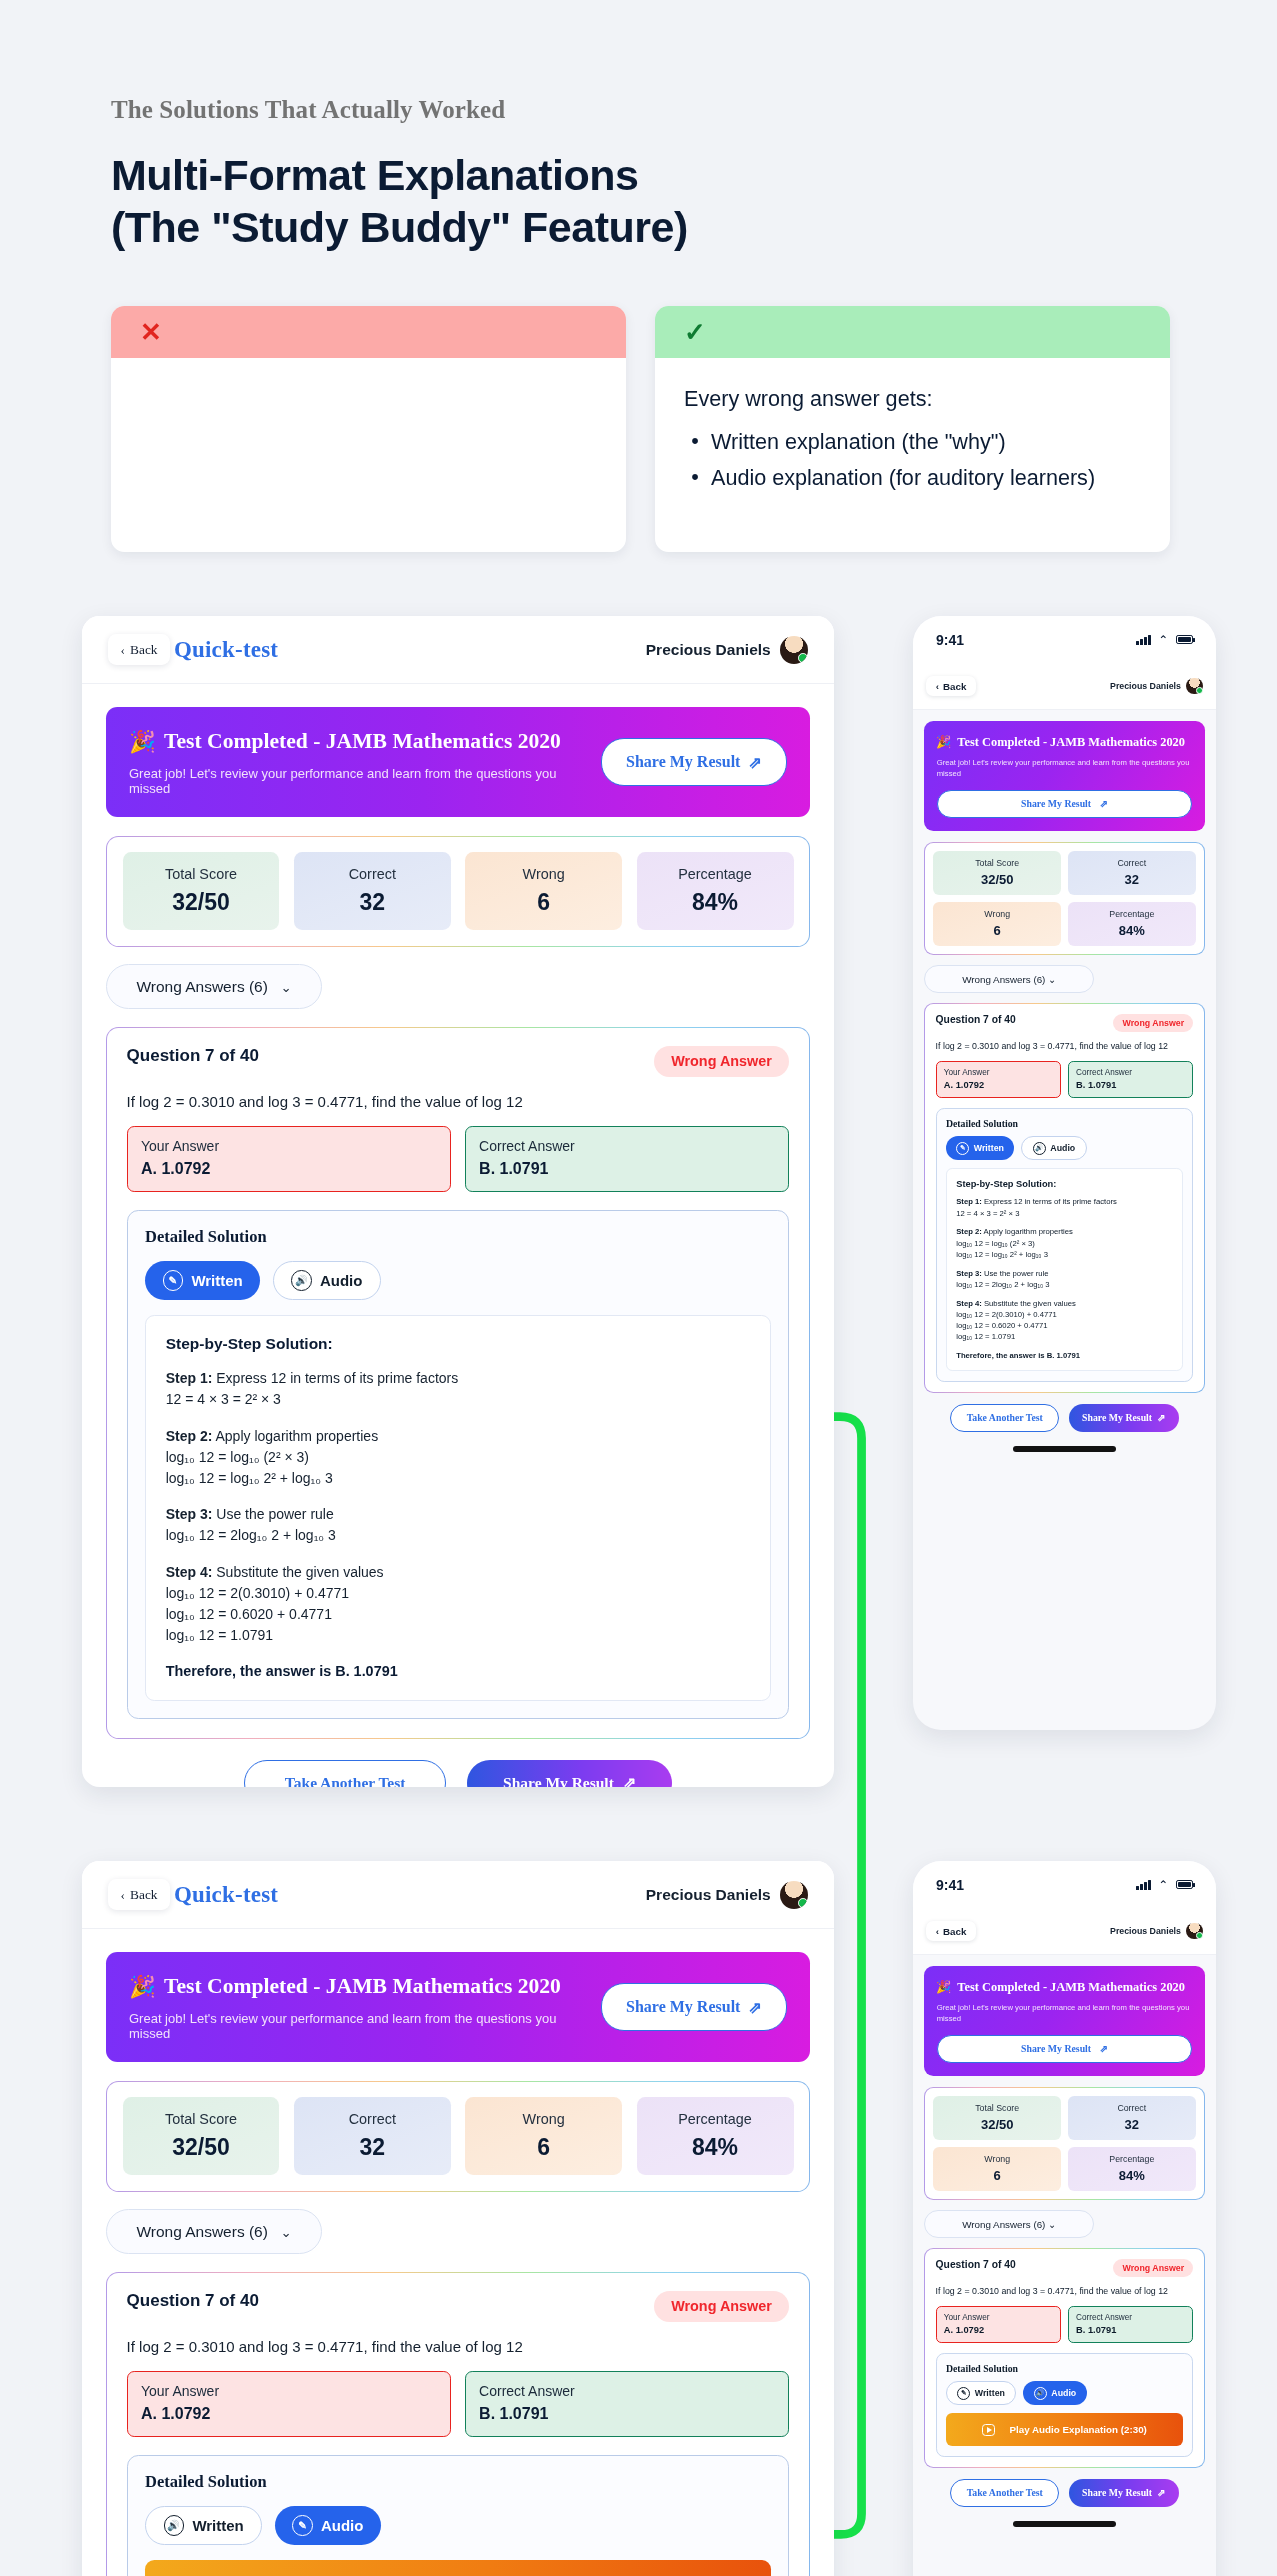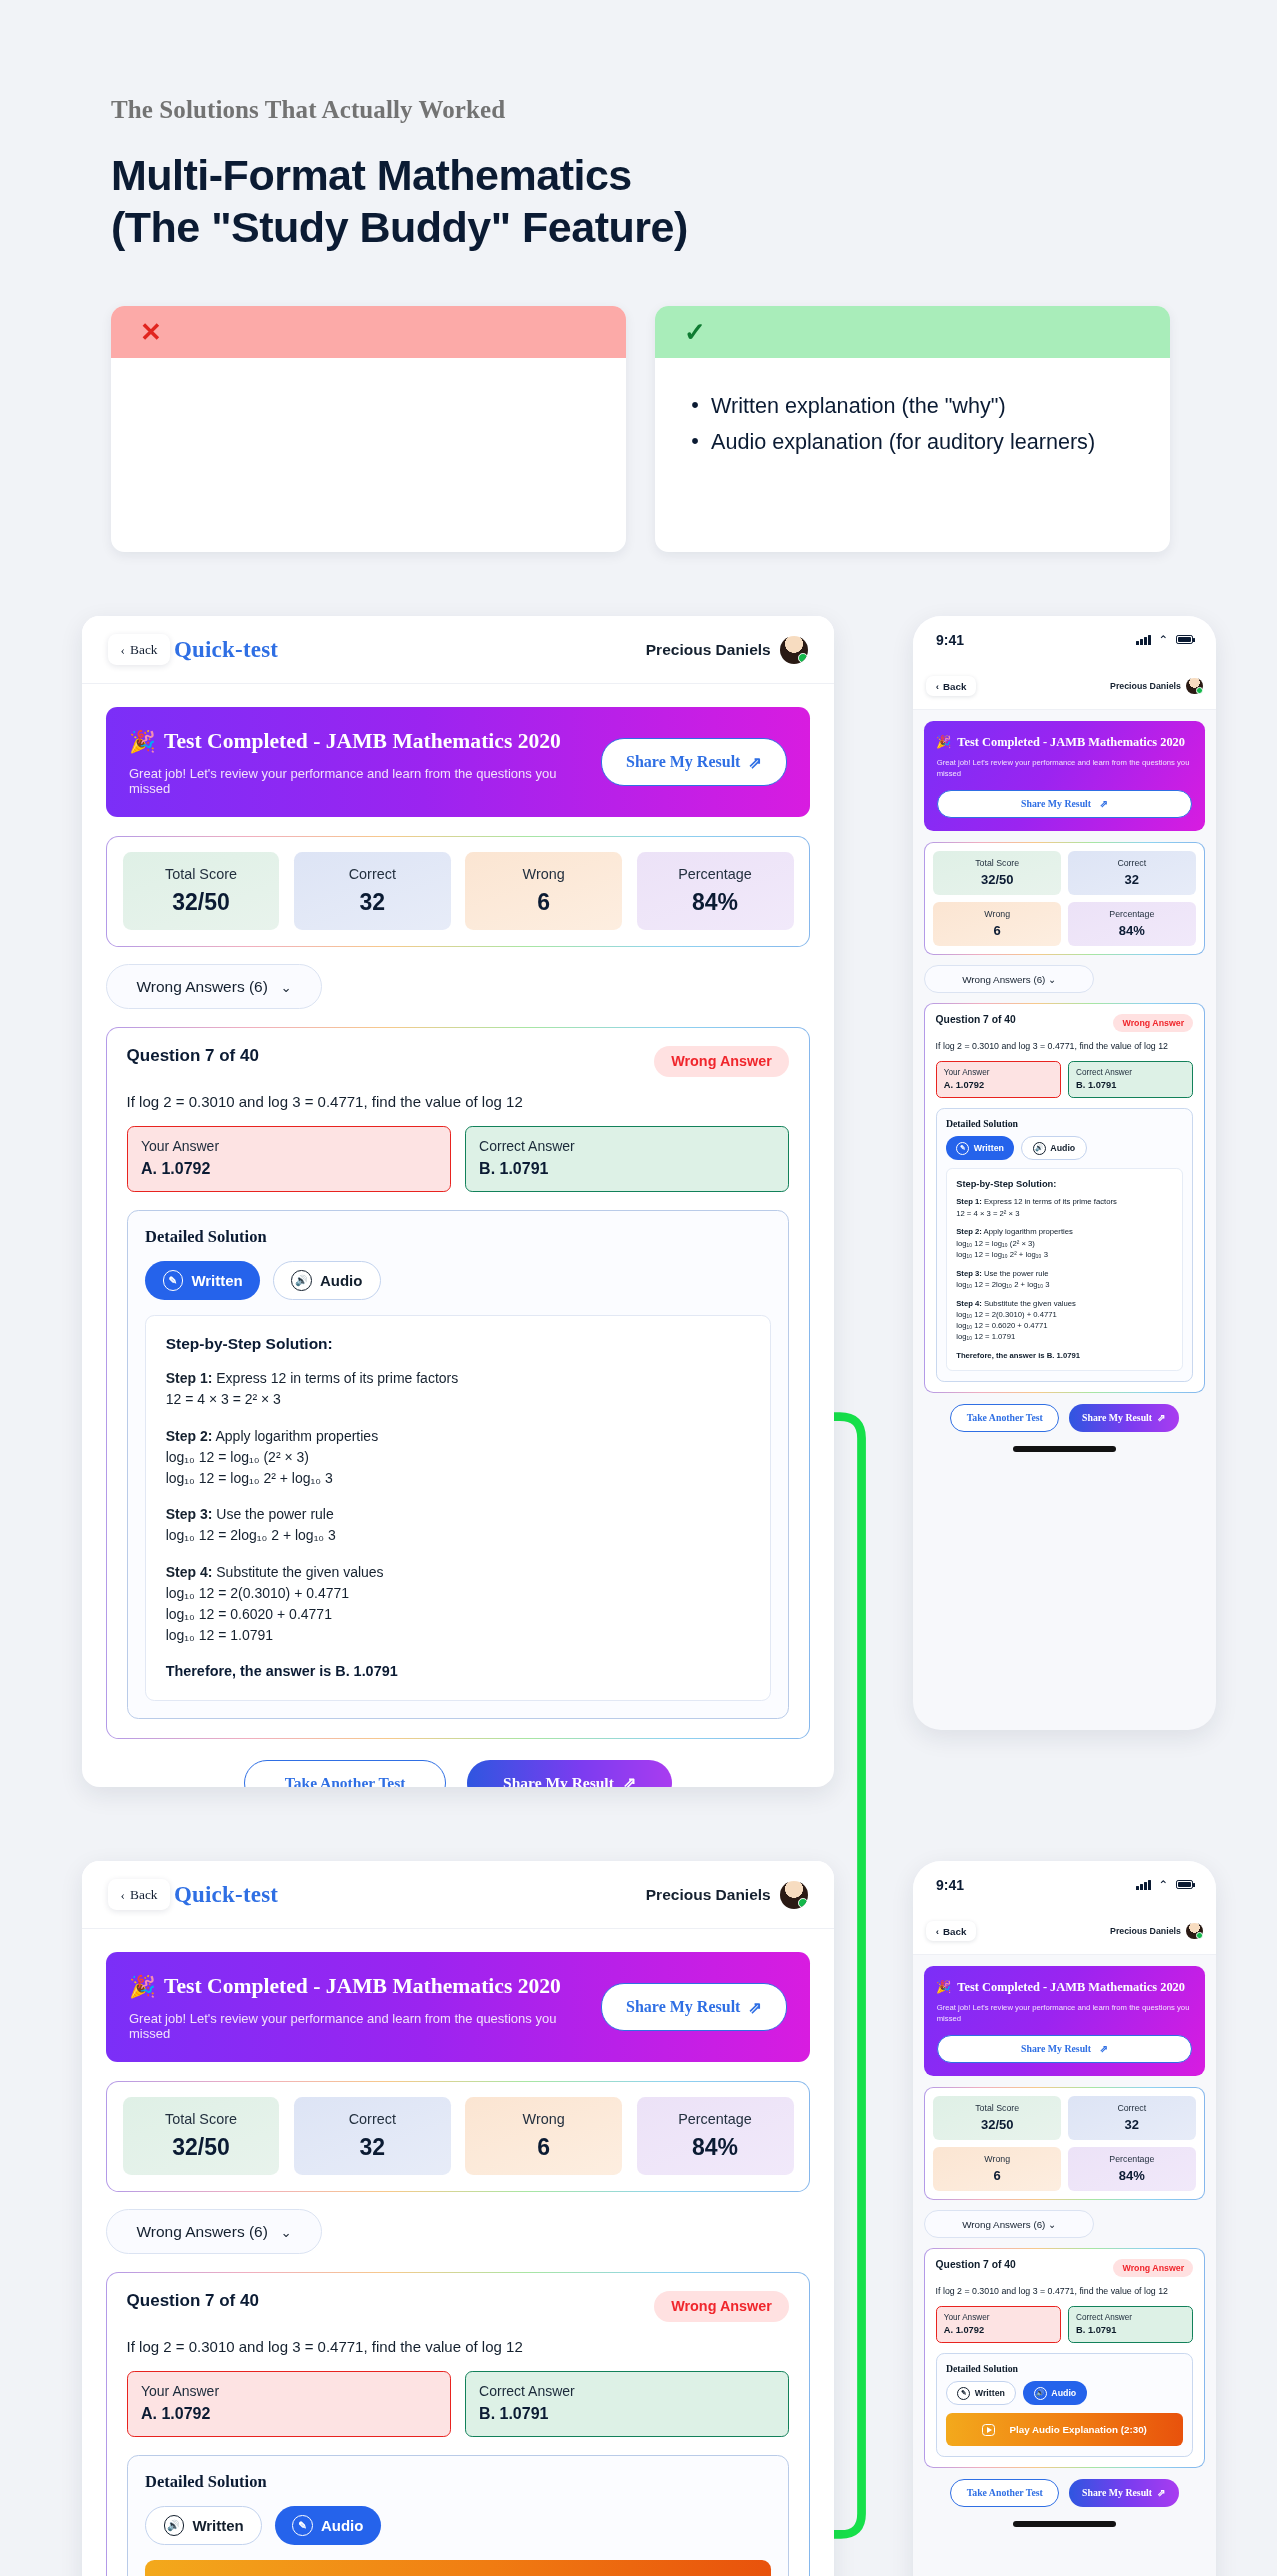--- a/index.html
+++ b/index.html
@@ -314,35 +314,36 @@
   .ph-footer{ margin-top:11.3px; display:flex; justify-content:center; gap:9.3px; }
   .ph-btn-outline{ border:1px solid #2f6fe4; color:#2f6fe4; background:#fff; border-radius:17.5px; padding:7.2px 15.5px; font-family:"Liberation Serif", serif; font-weight:700; font-size:9.8px; }
   .ph-btn-grad{ border-radius:17.5px; padding:7.2px 13.4px; color:#fff; background:linear-gradient(90deg,#2f56e0,#7b3cf0 55%,#a93cf0 100%); font-family:"Liberation Serif", serif; font-weight:700; font-size:9.8px; display:flex; align-items:center; gap:5.2px; }
   .home-ind{ margin:14.4px auto 0; width:103px; height:6.2px; border-radius:4.1px; background:#121212; }
 </style>
 </head>
 <body>
 
 <div class="eyebrow">The Solutions That Actually Worked</div>
 <div class="headline">
-  <div>Multi-Format Mathematics</div>
+  <div>Multi-Format Explanations</div>
   <div>(The "Study Buddy" Feature)</div>
 </div>
 
 <div class="cmp cmp-bad">
   <div class="cmp-head">
     <span class="cmp-mark">✕</span>
   </div>
 </div>
 
 <div class="cmp cmp-good">
   <div class="cmp-head">
     <span class="cmp-mark">✓</span>
   </div>
   <div class="cmp-body">
+    <p>Every wrong answer gets:</p>
     <ul>
       <li>Written explanation (the "why")</li>
       <li>Audio explanation (for auditory learners)</li>
     </ul>
   </div>
 </div>
 
 <svg class="connector" viewBox="0 0 2480 5620">
   <path d="M 790 2332 H 1020 Q 1060 2332 1060 2372 V 2710 Q 1060 2750 1100 2750 H 1630 Q 1672 2750 1672 2792 V 4880 Q 1672 4920 1632 4920 H 1560" fill="none" stroke="#16e04a" stroke-width="17" stroke-linecap="round" stroke-linejoin="round"></path>
   <path d="M 1585 4898 L 1545 4920 L 1585 4942" fill="none" stroke="#16e04a" stroke-width="17" stroke-linecap="round" stroke-linejoin="round"></path>

